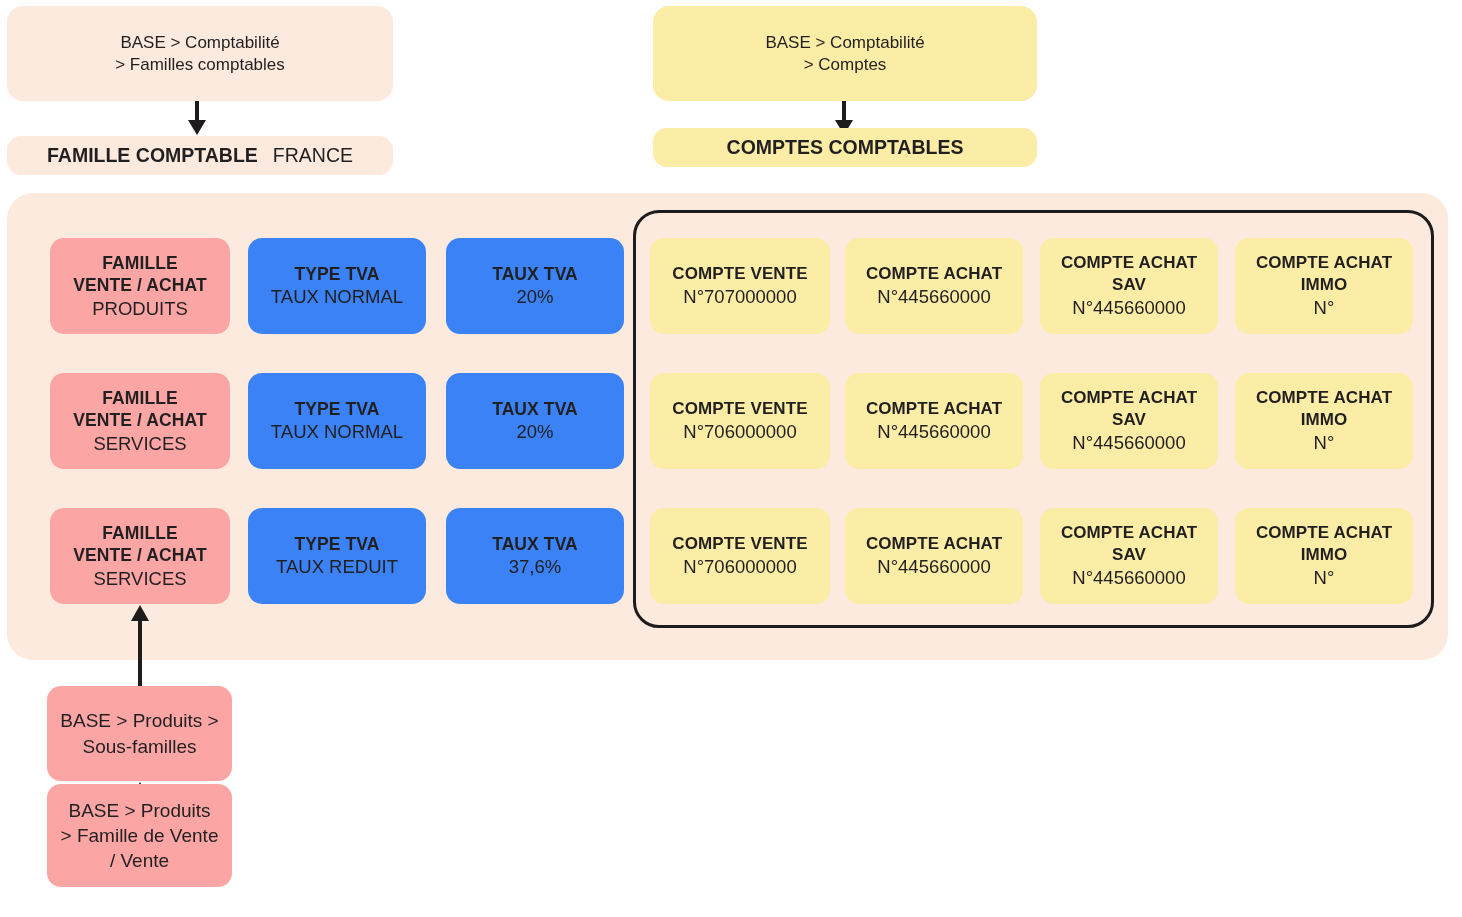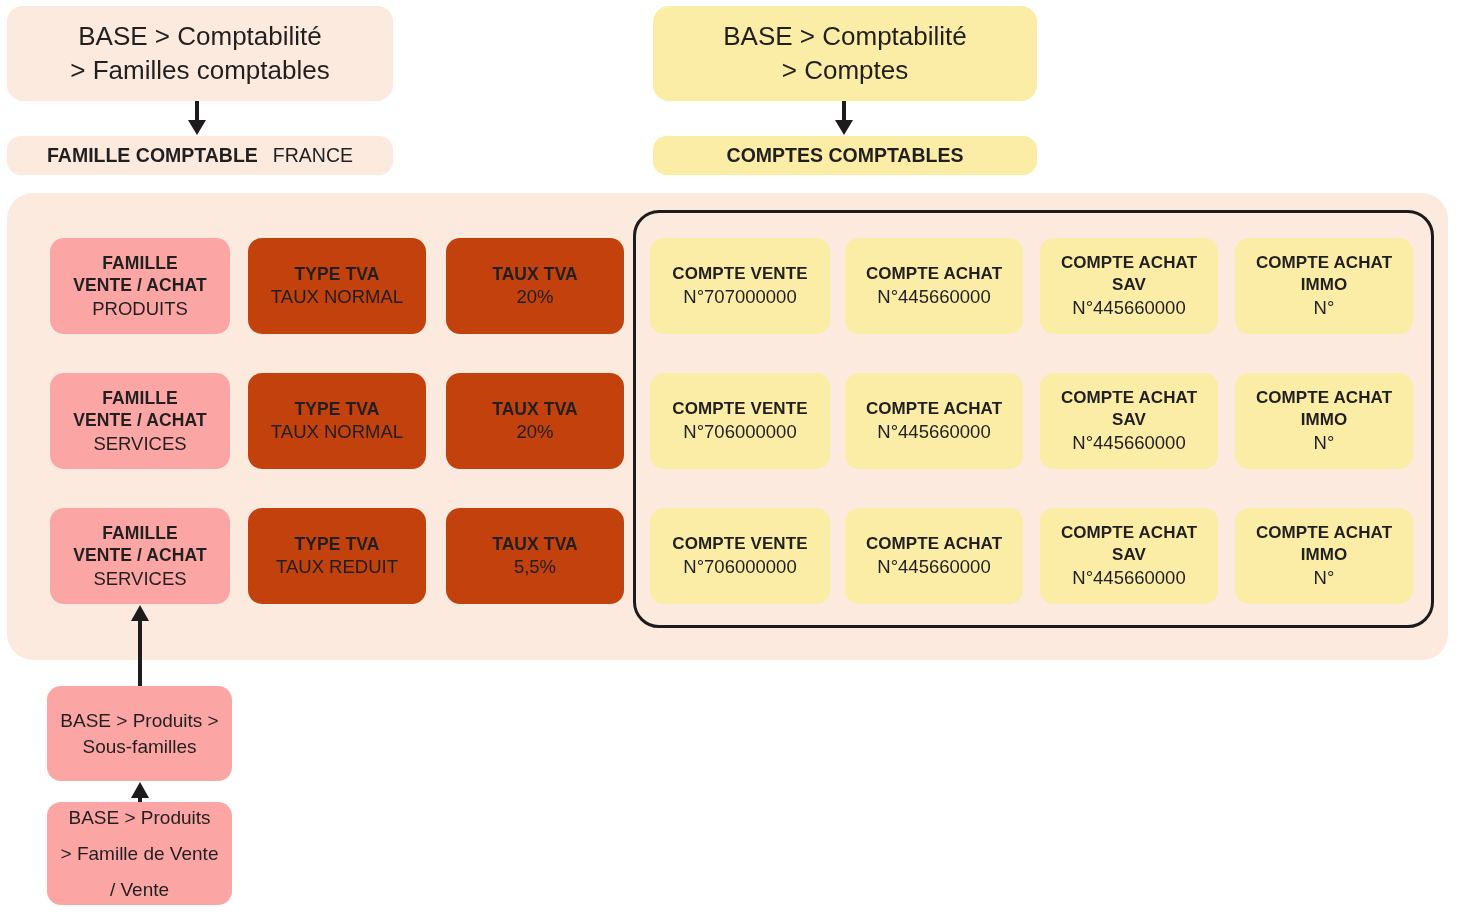--- a/index.html
+++ b/index.html
@@ -38,21 +38,21 @@
     font-weight: bold;
     letter-spacing: .1px;
   }
   .card .sub {
     font-weight: normal;
   }
 
   
   .path-chip {
     border-radius: 16px;
-    font-size: 26px;
+    font-size: 17px;
     font-weight: normal;
     padding: 6px 0;
   }
   .peach-chip { background: #fdeade; }
   .yellow-chip { background: #fbeca6; }
 
   .head-chip {
     border-radius: 14px;
     font-size: 19.5px;
     padding: 4px 4px;
@@ -79,21 +79,21 @@
     top: 210px;
     width: 801px;
     height: 418px;
     border: 3px solid #1d1b1c;
     border-radius: 26px;
     box-sizing: border-box;
   }
 
   
   .pink   { background: #fca5a5; }
-  .purple { background: #c2410c; }
+  .purple { background: #3b82f6; }
   .yellow { background: #fbeca6; }
 
   .family-card { font-size: 17.5px; }
   .family-card .ttl { font-size: 17.5px; }
   .family-card .sub { font-size: 18.5px; text-align: right; }
 
   .tva-card .ttl  { font-size: 17.5px; }
   .tva-card .sub  { font-size: 18.5px; text-align: center; }
 
   .acct-card .ttl { font-size: 17px; }
@@ -133,21 +133,21 @@
   <div class="card path-chip yellow-chip" style="left:653px; top:6px; width:384px; height:95px;">
     <span class="sub">BASE &gt; Comptabilité</span>
     <span class="sub">&gt; Comptes</span>
   </div>
 
   <svg class="arrow" style="left:828px; top:101px;" width="32" height="35" viewBox="0 0 32 35">
     <line x1="16" y1="0" x2="16" y2="22" stroke="#1d1b1c" stroke-width="4"></line>
     <polygon points="16,34 7,19 25,19" fill="#1d1b1c"></polygon>
   </svg>
 
-  <div class="card head-chip yellow-chip" style="left:653px; top:136px; width:384px; height:39px;">
+  <div class="card head-chip yellow-chip" style="left:653px; top:128px; width:384px; height:39px;">
     <b>COMPTES COMPTABLES</b>
   </div>
 
   <div id="main-panel"></div>
   <div id="accounts-outline"></div>
 
   <div class="card pink family-card" style="left:50px; top:238px; width:180px; height:96px;">
     <span class="ttl">FAMILLE</span>
     <span class="ttl">VENTE / ACHAT</span>
     <span class="sub">PRODUITS</span>
@@ -221,21 +221,21 @@
     <span class="ttl">FAMILLE</span>
     <span class="ttl">VENTE / ACHAT</span>
     <span class="sub">SERVICES</span>
   </div>
   <div class="card purple tva-card" style="left:248px; top:508px; width:178px; height:96px;">
     <span class="ttl">TYPE TVA</span>
     <span class="sub">TAUX REDUIT</span>
   </div>
   <div class="card purple tva-card" style="left:446px; top:508px; width:178px; height:96px;">
     <span class="ttl">TAUX TVA</span>
-    <span class="sub">5,5%</span>
+    <span class="sub">37,6%</span>
   </div>
 
   <div class="card yellow acct-card" style="left:650px; top:508px; width:180px; height:96px;">
     <span class="ttl">COMPTE VENTE</span>
 
     <span class="sub">N°706000000</span>
   </div>
   <div class="card yellow acct-card" style="left:845px; top:508px; width:178px; height:96px;">
     <span class="ttl">COMPTE ACHAT</span>
 
@@ -260,19 +260,19 @@
   <div class="card pink bottom-chip" style="left:47px; top:686px; width:185px; height:95px;">
     <span>BASE &gt; Produits &gt;</span>
     <span>Sous-familles</span>
   </div>
 
   <svg class="arrow" style="left:124px; top:781px;" width="32" height="36" viewBox="0 0 32 36">
     <line x1="16" y1="36" x2="16" y2="14" stroke="#1d1b1c" stroke-width="4"></line>
     <polygon points="16,1 7,17 25,17" fill="#1d1b1c"></polygon>
   </svg>
 
-  <div class="card pink bottom-chip" style="left:47px; top:802px; width:185px; height:103px;gap:11px;">
+  <div class="card pink bottom-chip" style="left:47px; top:784px; width:185px; height:103px;">
     <span>BASE &gt; Produits</span>
     <span>&gt; Famille de Vente</span>
     <span>/ Vente</span>
   </div>
 
 </div>
 
 </body></html>

